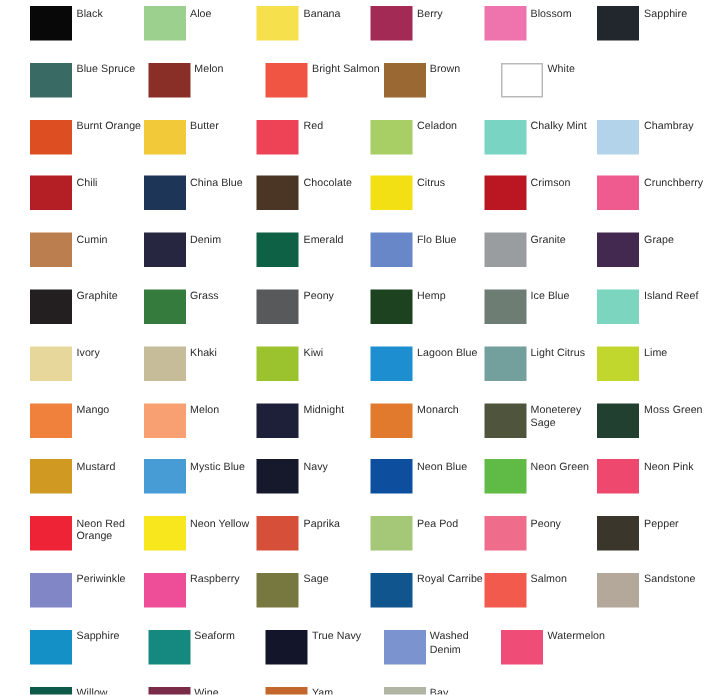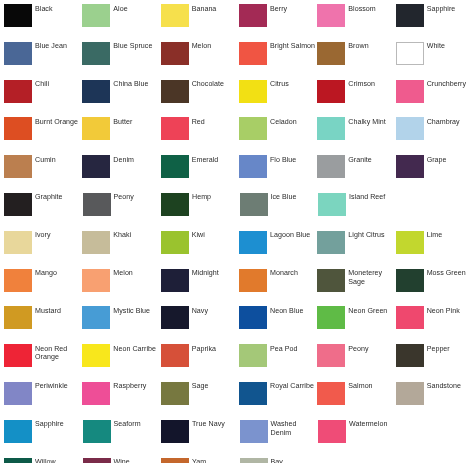--- a/index.html
+++ b/index.html
@@ -12,21 +12,21 @@
     width: 474px;
     height: 463px;
     font-family: "Liberation Sans", sans-serif;
     overflow: hidden;
   }
   #swatch-chart {
     width: 474px;
     height: 463px;
     position: relative;
     box-sizing: border-box;
-    padding: 4px 0 0 4px;
+    padding: 4px 0 0 20px;
     background: #ffffff;
   }
   .swatch-row {
     display: flex;
     flex-direction: row;
     height: 37.8px;
     align-items: flex-start;
   }
   .swatch-cell {
     width: 78.5px;
@@ -80,24 +80,20 @@
         <div class="swatch-chip" style="background-color: rgb(239, 115, 172);"></div>
         <div class="swatch-label">Blossom</div>
       </div>
       <div class="swatch-cell">
         <div class="swatch-chip" style="background-color: rgb(34, 38, 45);"></div>
         <div class="swatch-label">Sapphire</div>
       </div>
     </div>
     <div class="swatch-row">
       <div class="swatch-cell">
-        <div class="swatch-chip" style="background-color: rgb(74, 103, 150);"></div>
-        <div class="swatch-label">Blue Jean</div>
-      </div>
-      <div class="swatch-cell">
         <div class="swatch-chip" style="background-color: rgb(58, 106, 100);"></div>
         <div class="swatch-label">Blue Spruce</div>
       </div>
       <div class="swatch-cell">
         <div class="swatch-chip" style="background-color: rgb(138, 47, 40);"></div>
         <div class="swatch-label">Melon</div>
       </div>
       <div class="swatch-cell">
         <div class="swatch-chip" style="background-color: rgb(240, 85, 67);"></div>
         <div class="swatch-label">Bright Salmon</div>
@@ -106,20 +102,46 @@
         <div class="swatch-chip" style="background-color: rgb(154, 104, 50);"></div>
         <div class="swatch-label">Brown</div>
       </div>
       <div class="swatch-cell">
         <div class="swatch-chip bordered" style="background-color: rgb(255, 255, 255);"></div>
         <div class="swatch-label">White</div>
       </div>
     </div>
     <div class="swatch-row">
       <div class="swatch-cell">
+        <div class="swatch-chip" style="background-color: rgb(221, 78, 34);"></div>
+        <div class="swatch-label">Burnt Orange</div>
+      </div>
+      <div class="swatch-cell">
+        <div class="swatch-chip" style="background-color: rgb(242, 202, 57);"></div>
+        <div class="swatch-label">Butter</div>
+      </div>
+      <div class="swatch-cell">
+        <div class="swatch-chip" style="background-color: rgb(238, 66, 87);"></div>
+        <div class="swatch-label">Red</div>
+      </div>
+      <div class="swatch-cell">
+        <div class="swatch-chip" style="background-color: rgb(168, 206, 102);"></div>
+        <div class="swatch-label">Celadon</div>
+      </div>
+      <div class="swatch-cell">
+        <div class="swatch-chip" style="background-color: rgb(121, 212, 196);"></div>
+        <div class="swatch-label">Chalky Mint</div>
+      </div>
+      <div class="swatch-cell">
+        <div class="swatch-chip" style="background-color: rgb(178, 211, 234);"></div>
+        <div class="swatch-label">Chambray</div>
+      </div>
+    </div>
+    <div class="swatch-row">
+      <div class="swatch-cell">
         <div class="swatch-chip" style="background-color: rgb(180, 31, 38);"></div>
         <div class="swatch-label">Chili</div>
       </div>
       <div class="swatch-cell">
         <div class="swatch-chip" style="background-color: rgb(29, 53, 87);"></div>
         <div class="swatch-label">China Blue</div>
       </div>
       <div class="swatch-cell">
         <div class="swatch-chip" style="background-color: rgb(75, 54, 38);"></div>
         <div class="swatch-label">Chocolate</div>
@@ -132,46 +154,20 @@
         <div class="swatch-chip" style="background-color: rgb(187, 23, 34);"></div>
         <div class="swatch-label">Crimson</div>
       </div>
       <div class="swatch-cell">
         <div class="swatch-chip" style="background-color: rgb(239, 91, 142);"></div>
         <div class="swatch-label">Crunchberry</div>
       </div>
     </div>
     <div class="swatch-row">
       <div class="swatch-cell">
-        <div class="swatch-chip" style="background-color: rgb(221, 78, 34);"></div>
-        <div class="swatch-label">Burnt Orange</div>
-      </div>
-      <div class="swatch-cell">
-        <div class="swatch-chip" style="background-color: rgb(242, 202, 57);"></div>
-        <div class="swatch-label">Butter</div>
-      </div>
-      <div class="swatch-cell">
-        <div class="swatch-chip" style="background-color: rgb(238, 66, 87);"></div>
-        <div class="swatch-label">Red</div>
-      </div>
-      <div class="swatch-cell">
-        <div class="swatch-chip" style="background-color: rgb(168, 206, 102);"></div>
-        <div class="swatch-label">Celadon</div>
-      </div>
-      <div class="swatch-cell">
-        <div class="swatch-chip" style="background-color: rgb(121, 212, 196);"></div>
-        <div class="swatch-label">Chalky Mint</div>
-      </div>
-      <div class="swatch-cell">
-        <div class="swatch-chip" style="background-color: rgb(178, 211, 234);"></div>
-        <div class="swatch-label">Chambray</div>
-      </div>
-    </div>
-    <div class="swatch-row">
-      <div class="swatch-cell">
         <div class="swatch-chip" style="background-color: rgb(187, 127, 79);"></div>
         <div class="swatch-label">Cumin</div>
       </div>
       <div class="swatch-cell">
         <div class="swatch-chip" style="background-color: rgb(38, 38, 64);"></div>
         <div class="swatch-label">Denim</div>
       </div>
       <div class="swatch-cell">
         <div class="swatch-chip" style="background-color: rgb(15, 97, 70);"></div>
         <div class="swatch-label">Emerald</div>
@@ -188,20 +184,24 @@
         <div class="swatch-chip" style="background-color: rgb(67, 41, 79);"></div>
         <div class="swatch-label">Grape</div>
       </div>
     </div>
     <div class="swatch-row">
       <div class="swatch-cell">
         <div class="swatch-chip" style="background-color: rgb(35, 31, 32);"></div>
         <div class="swatch-label">Graphite</div>
       </div>
       <div class="swatch-cell">
+        <div class="swatch-chip" style="background-color: rgb(52, 123, 61);"></div>
+        <div class="swatch-label">Grass</div>
+      </div>
+      <div class="swatch-cell">
         <div class="swatch-chip" style="background-color: rgb(88, 89, 91);"></div>
         <div class="swatch-label">Peony</div>
       </div>
       <div class="swatch-cell">
         <div class="swatch-chip" style="background-color: rgb(29, 66, 32);"></div>
         <div class="swatch-label">Hemp</div>
       </div>
       <div class="swatch-cell">
         <div class="swatch-chip" style="background-color: rgb(109, 125, 116);"></div>
         <div class="swatch-label">Ice Blue</div>
@@ -289,21 +289,21 @@
         <div class="swatch-label">Neon Pink</div>
       </div>
     </div>
     <div class="swatch-row">
       <div class="swatch-cell">
         <div class="swatch-chip" style="background-color: rgb(238, 36, 54);"></div>
         <div class="swatch-label">Neon Red Orange</div>
       </div>
       <div class="swatch-cell">
         <div class="swatch-chip" style="background-color: rgb(248, 231, 28);"></div>
-        <div class="swatch-label">Neon Carribe</div>
+        <div class="swatch-label">Neon Yellow</div>
       </div>
       <div class="swatch-cell">
         <div class="swatch-chip" style="background-color: rgb(214, 80, 57);"></div>
         <div class="swatch-label">Paprika</div>
       </div>
       <div class="swatch-cell">
         <div class="swatch-chip" style="background-color: rgb(164, 200, 120);"></div>
         <div class="swatch-label">Pea Pod</div>
       </div>
       <div class="swatch-cell">

